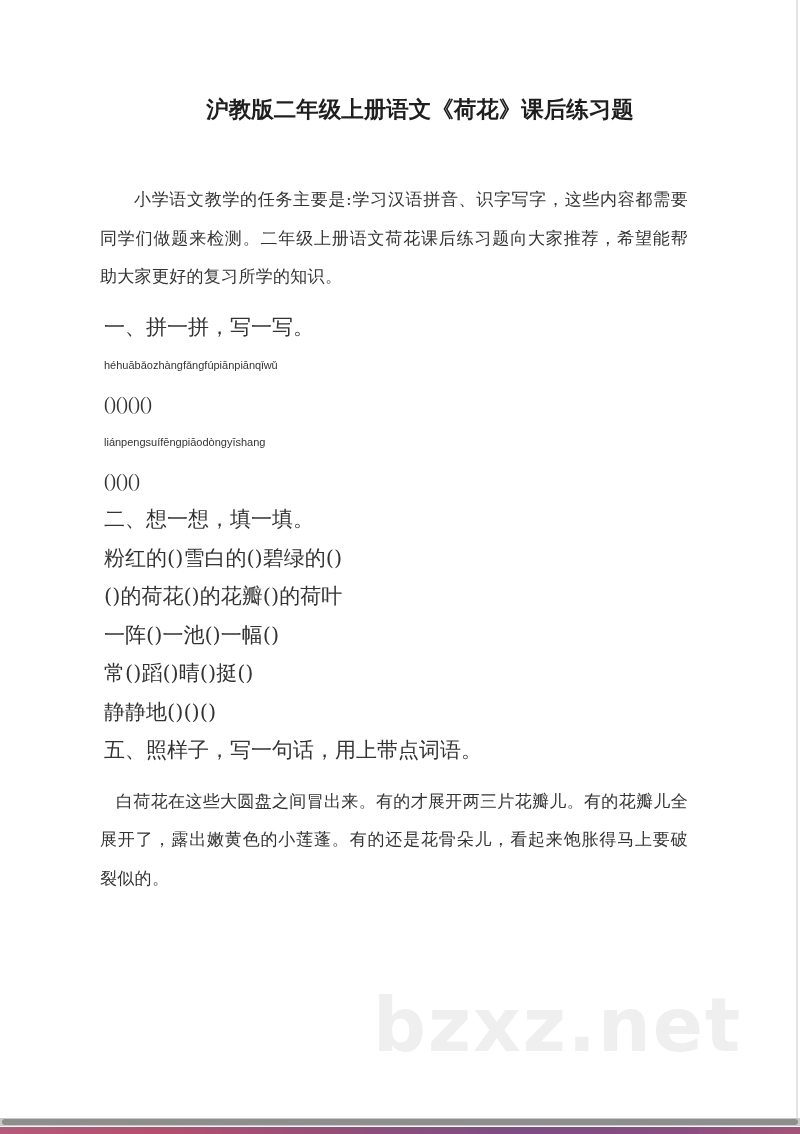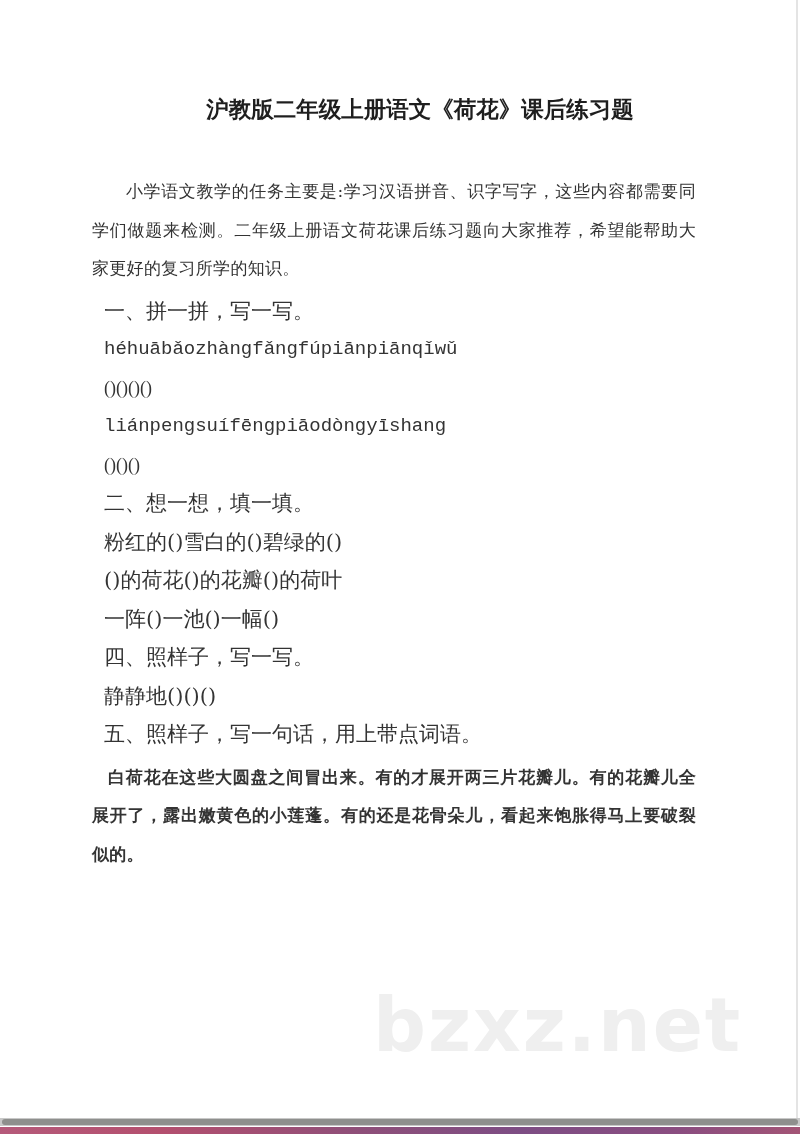--- a/index.html
+++ b/index.html
@@ -45,35 +45,35 @@
   }
   .content {
     position: absolute;
     left: 88px;
     top: 168px;
     width: 612px;
   }
   .para {
     font-size: 17px;
     line-height: 38.5px;
-    margin: 4px;
+    margin: 12px;
     text-indent: 34px;
     text-align: justify;
     letter-spacing: 0.3px;
   }
   .line {
     font-size: 21px;
     line-height: 38.5px;
     margin: 0;
     padding-left: 16px;
     white-space: nowrap;
   }
   .line.pinyin {
-    font-family: Liberation Mono, monospace;
-    font-size: 19px;
+    font-family: Liberation Sans, sans-serif;
+    font-size: 11px;
   }
   .line.blanks {
     font-family: "Liberation Serif", "DejaVu Serif", serif;
     font-size: 18px;
   }
   .watermark {
     position: absolute;
     left: 373px;
     top: 988px;
     font-family: "DejaVu Sans", "Liberation Sans", sans-serif;
@@ -122,26 +122,26 @@
     <p class="line pinyin">héhuābǎozhàngfǎngfúpiānpiānqǐwǔ</p>
     <p class="line blanks">()()()()</p>
     <p class="line pinyin">liánpengsuífēngpiāodòngyīshang</p>
     <p class="line blanks">()()()</p>
 
     <p class="line">二、想一想，填一填。</p>
     <p class="line">粉红的()雪白的()碧绿的()</p>
     <p class="line">()的荷花()的花瓣()的荷叶</p>
     <p class="line">一阵()一池()一幅()</p>
 
+    <p class="line">常()蹈()晴()挺()</p>
 
-    <p class="line">四、照样子，写一写。</p>
     <p class="line">静静地()()()</p>
 
     <p class="line">五、照样子，写一句话，用上带点词语。</p>
-    <p class="para" style="text-indent:16px;font-weight:bold;">白荷花在这些大圆盘之间冒出来。有的才展开两三片花瓣儿。有的花瓣儿全展开了，露出嫩黄色的小莲蓬。有的还是花骨朵儿，看起来饱胀得马上要破裂似的。</p>
+    <p class="para" style="text-indent:16px;">白荷花在这些大圆盘之间冒出来。有的才展开两三片花瓣儿。有的花瓣儿全展开了，露出嫩黄色的小莲蓬。有的还是花骨朵儿，看起来饱胀得马上要破裂似的。</p>
   </div>
 
   <div class="watermark">bzxz.net</div>
 </div>
 
 <div class="page-edge"></div>
 
 <div class="scrollbar-track"></div>
 <div class="scrollbar-thumb"></div>
 <div class="taskbar-strip"></div>

